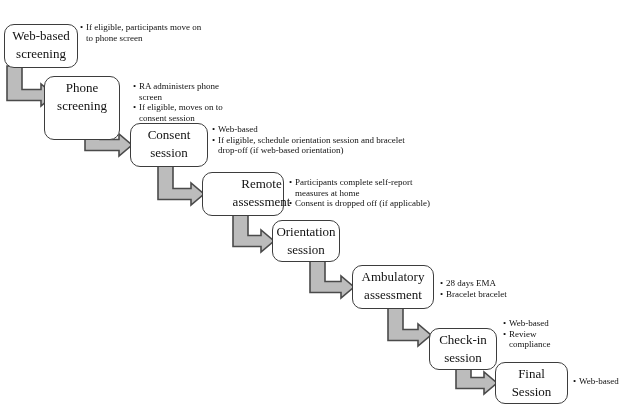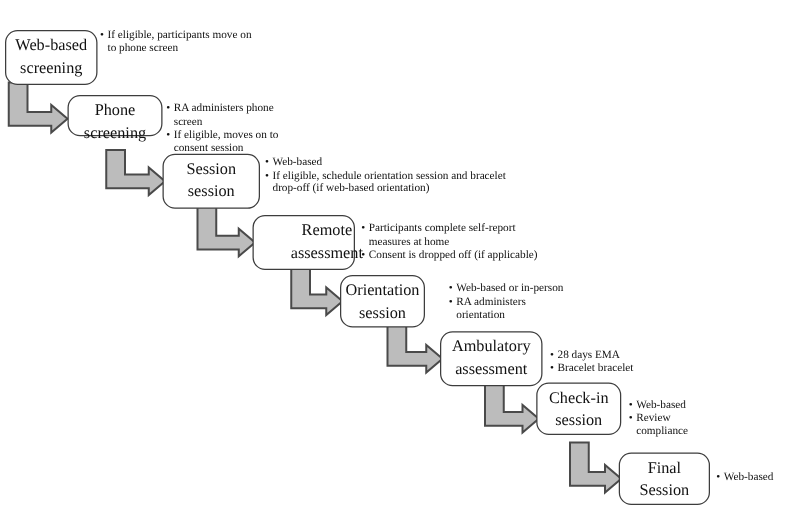--- a/index.html
+++ b/index.html
@@ -54,61 +54,57 @@
     <path stroke-width="1.6" stroke-linejoin="miter" d="M456,354 L471,354 L471,377.5 L484,377.5 L484,372 L497,383 L484,394 L484,388.5 L456,388.5 Z" fill="#bcbcbc" stroke="#4a4a4a"></path>
   </svg>
 
   <div class="step-box" style="left:4px;top:24px;width:74px;height:44px;">
     <span>Web-based screening</span>
   </div>
   <ul class="bullets" style="left:80px;top:22px;width:128px;">
     <li>If eligible, participants move on to phone screen</li>
   </ul>
 
-  <div class="step-box" style="left:54px;top:76px;width:76px;height:33px;">
+  <div class="step-box" style="left:44px;top:76px;width:76px;height:64px;">
     <span>Phone screening</span>
   </div>
   <ul class="bullets" style="left:133px;top:81px;width:108px;">
     <li>RA administers phone screen</li>
     <li>If eligible, moves on to consent session</li>
   </ul>
 
   <div class="step-box" style="left:130px;top:123px;width:78px;height:44px;">
-    <span>Session session</span>
+    <span>Consent session</span>
   </div>
   <ul class="bullets" style="left:212px;top:124px;width:208px;">
     <li>Web-based</li>
     <li>If eligible, schedule orientation session and bracelet drop-off (if web-based orientation)</li>
   </ul>
 
   <div class="step-box" style="left:202px;top:172px;width:82px;height:44px;padding-left:40px;">
     <span>Remote assessment</span>
   </div>
   <ul class="bullets" style="left:289px;top:177px;width:148px;">
     <li>Participants complete self-report measures at home</li>
     <li>Consent is dropped off (if applicable)</li>
   </ul>
 
   <div class="step-box" style="left:272px;top:220px;width:68px;height:42px;">
     <span>Orientation session</span>
   </div>
-  <ul class="bullets" style="left:359px;top:225px;width:92px;">
-    <li>Web-based or in-person</li>
-    <li>RA administers orientation</li>
-  </ul>
 
   <div class="step-box" style="left:352px;top:265px;width:82px;height:44px;">
     <span>Ambulatory assessment</span>
   </div>
   <ul class="bullets" style="left:440px;top:278px;width:90px;">
     <li>28 days EMA</li>
     <li>Bracelet bracelet</li>
   </ul>
 
-  <div class="step-box" style="left:429px;top:306px;width:68px;height:42px;">
+  <div class="step-box" style="left:429px;top:328px;width:68px;height:42px;">
     <span>Check-in session</span>
   </div>
   <ul class="bullets" style="left:503px;top:318px;width:54px;">
     <li>Web-based</li>
     <li>Review compliance</li>
   </ul>
 
   <div class="step-box" style="left:495px;top:362px;width:73px;height:42px;">
     <span>Final Session</span>
   </div>

